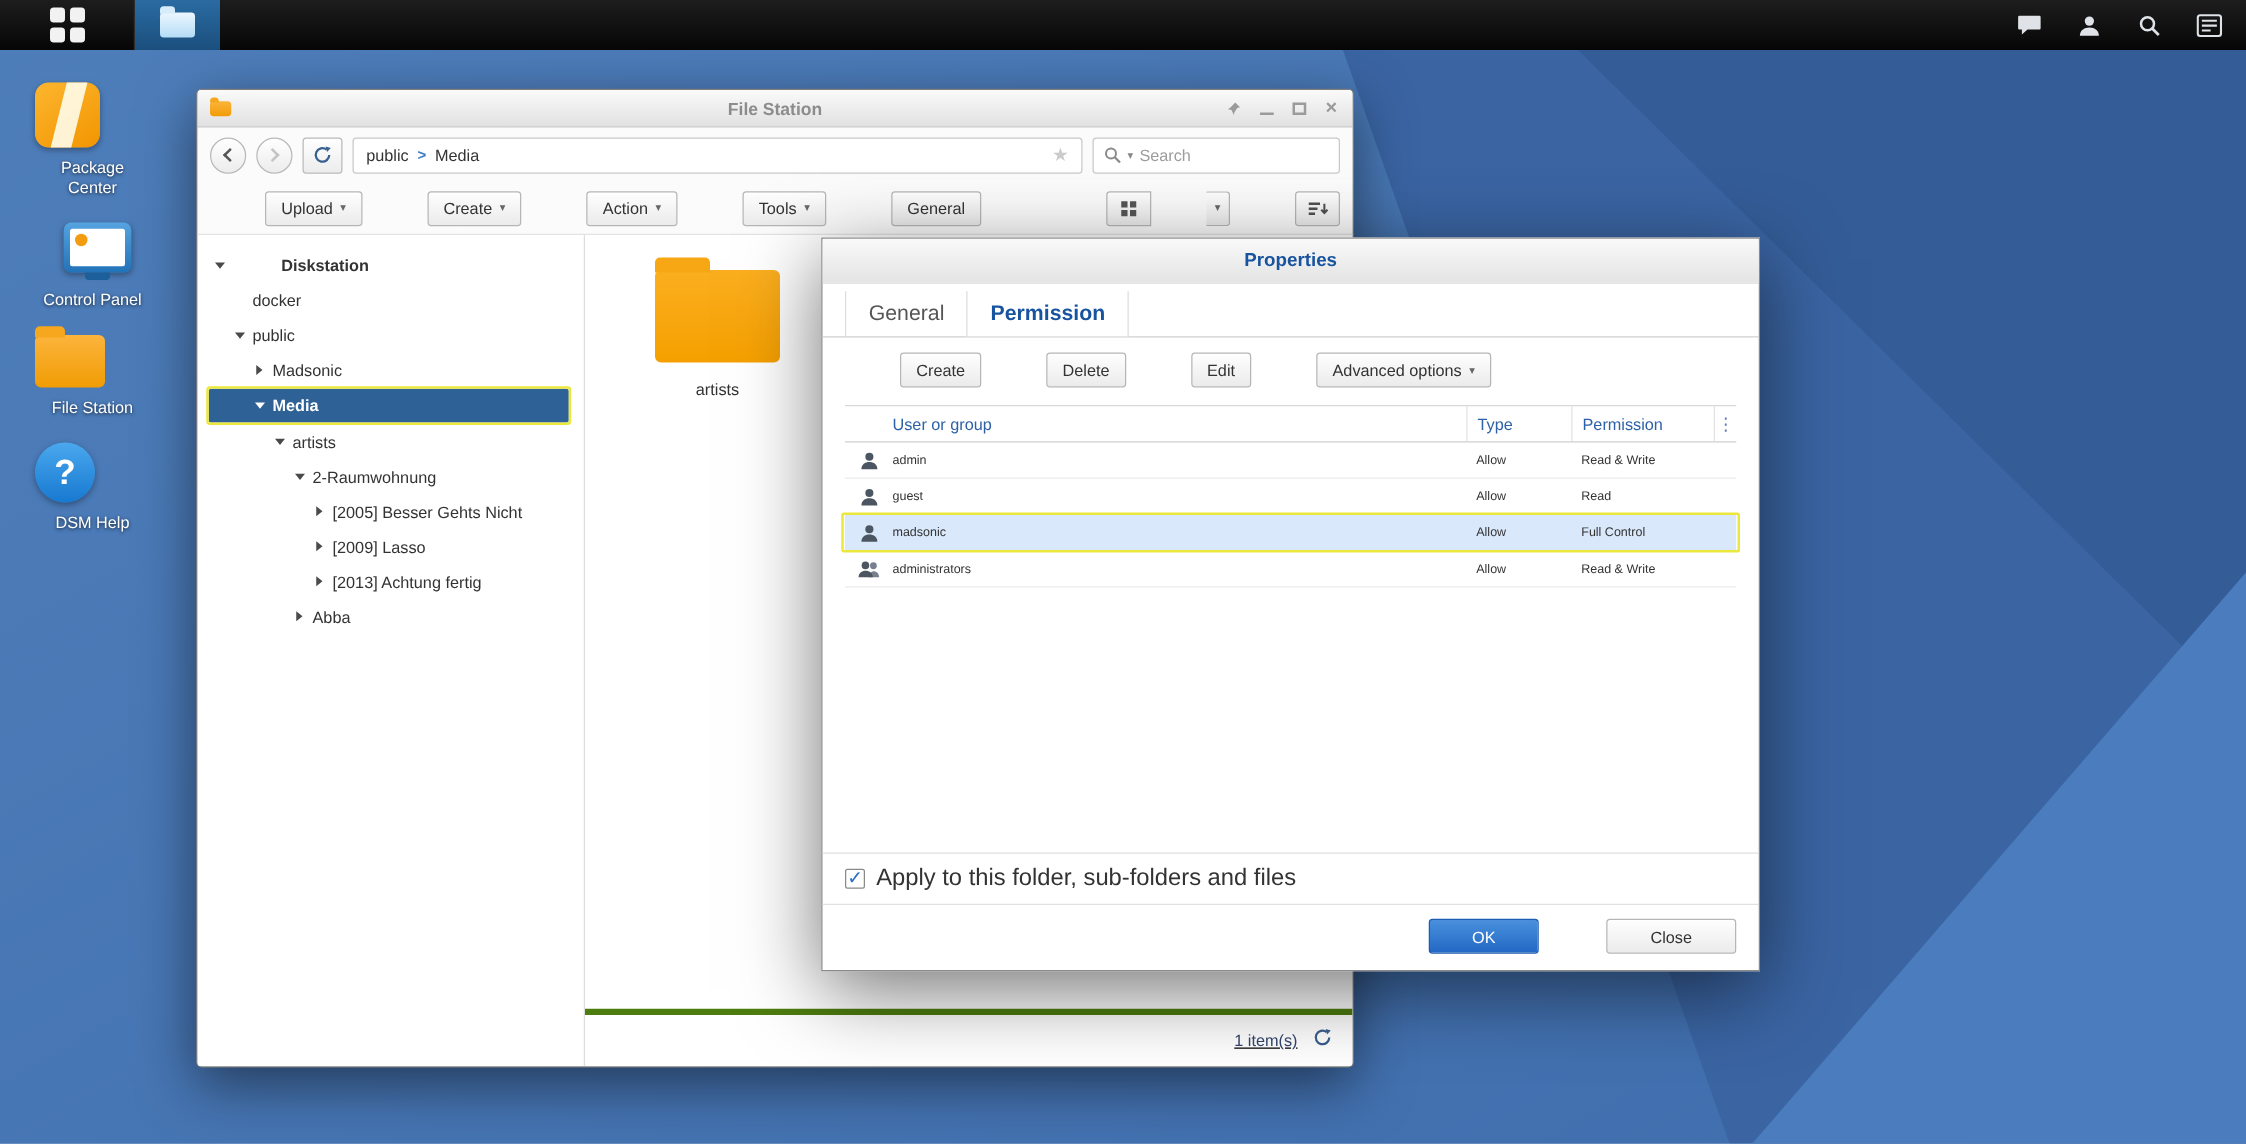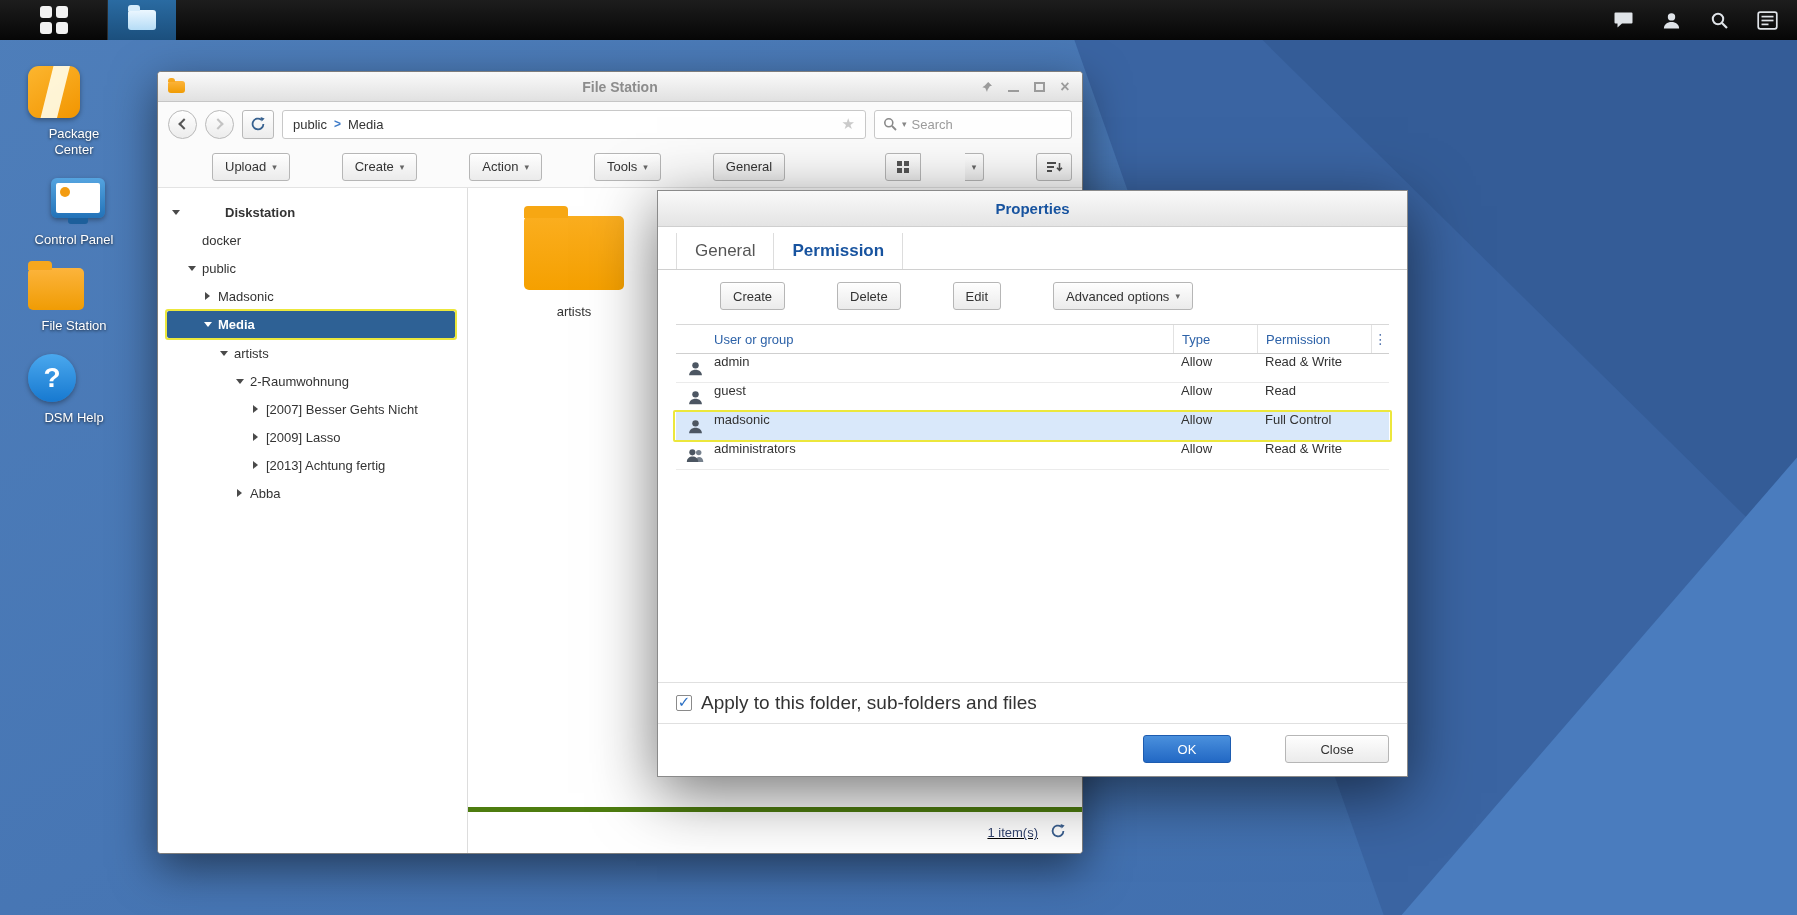--- a/index.html
+++ b/index.html
@@ -115,21 +115,21 @@
   .ptable{margin:2px 18px 0;flex:none;}
   .phead{display:flex;align-items:stretch;height:30px;border-top:1px solid #d8d8d8;border-bottom:1px solid #cfcfcf;color:#2d62a8;font-size:13px;}
   .phead .cell{display:flex;align-items:center;}
   .c-icon{width:38px;flex:none;justify-content:center;display:flex;align-items:center;}
   .c-name{flex:1;min-width:0;}
   .c-type{width:84px;flex:none;}
   .c-perm{width:114px;flex:none;}
   .c-menu{width:18px;flex:none;display:flex;align-items:center;justify-content:center;color:#5a7ab0;font-size:14px;}
   .phead .c-type,.phead .c-perm,.phead .c-menu{border-left:1px solid #e2e2e2;padding-left:8px;}
   .phead .c-menu{padding-left:0;}
-  .prow{display:flex;height:29px;border-bottom:1px solid #ebebeb;font-size:13px;color:#333;position:relative;}
+  .prow{display:flex;align-items:center;height:29px;border-bottom:1px solid #ebebeb;font-size:10px;color:#333;position:relative;}
   .prow .c-type,.prow .c-perm{padding-left:8px;}
   .prow.hl{background:#d9e8fa;}
   .prow.hl::after{content:"";position:absolute;inset:-2px -3px;border:2px solid #ece73c;border-radius:2px;pointer-events:none;}
   .apply-row{margin-top:auto;border-top:1px solid #e0e0e0;border-bottom:1px solid #e0e0e0;padding:9px 18px;display:flex;align-items:center;gap:9px;flex:none;}
   .cb{width:16px;height:16px;background:#fff;border:1px solid #8a8a8a;border-radius:2px;display:flex;align-items:center;justify-content:center;position:relative;flex:none;}
   .cb-check{color:#2a6fc4;font-weight:bold;font-size:15px;margin-top:-3px;}
   .apply-label{font-size:19px;color:#333;}
   .dlg-footer{display:flex;justify-content:flex-end;gap:10px;padding:11px 18px 13px;flex:none;}
   .btn.ok{background:linear-gradient(#4a90dd,#2268c4);border-color:#1d5cb0;color:#fff;width:88px;justify-content:center;box-shadow:none;}
   .btn.close-b{width:104px;justify-content:center;}
@@ -332,21 +332,21 @@
         <div class="ti lv3" data-interactable="true">
           <span class="arr d" data-interactable="true"></span>
           <span data-interactable="false">artists</span>
         </div>
         <div class="ti lv4" data-interactable="true">
           <span class="arr d" data-interactable="true"></span>
           <span data-interactable="false">2-Raumwohnung</span>
         </div>
         <div class="ti lv5" data-interactable="true">
           <span class="arr r" data-interactable="true"></span>
-          <span data-interactable="false">[2007] Besser Gehts Nicht</span>
+          <span data-interactable="false">[2005] Besser Gehts Nicht</span>
         </div>
         <div class="ti lv5" data-interactable="true">
           <span class="arr r" data-interactable="true"></span>
           <span data-interactable="false">[2009] Lasso</span>
         </div>
         <div class="ti lv5" data-interactable="true">
           <span class="arr r" data-interactable="true"></span>
           <span data-interactable="false">[2013] Achtung fertig</span>
         </div>
         <div class="ti lv4" data-interactable="true">

